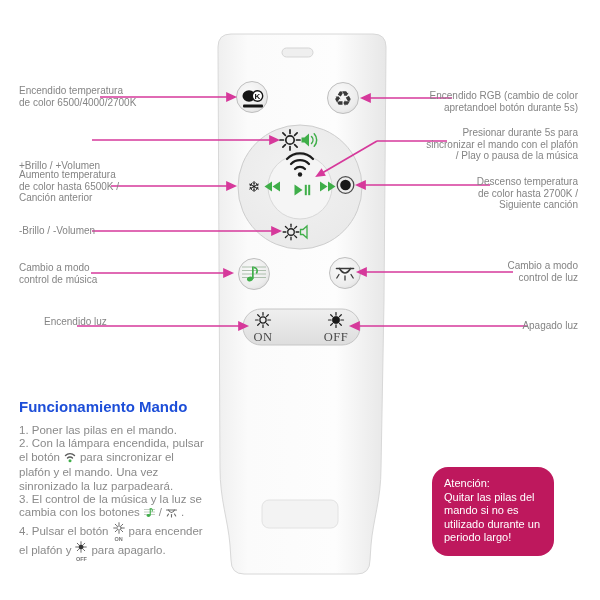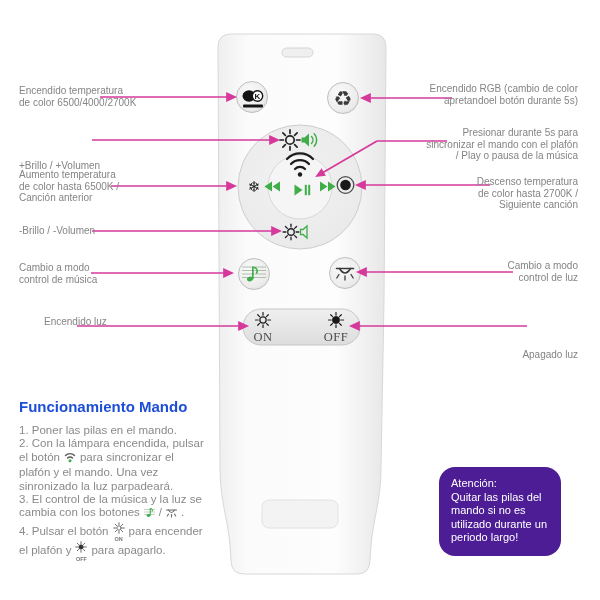--- a/index.html
+++ b/index.html
@@ -9,23 +9,23 @@
   .lblock{position:absolute;font-size:10px;line-height:11.6px;color:#848484;}
   .lblock.left{left:19px;text-align:left;}
   .lblock.right{right:22px;text-align:right;}
   .heading{position:absolute;left:19px;top:398px;font-size:15px;font-weight:bold;color:#1d4ed8;}
   .instructions{position:absolute;left:19px;top:424px;width:205px;font-size:11.5px;
                 line-height:13.4px;color:#8a8a8a;}
   .iline{white-space:nowrap;}
   .mini{display:inline-block;vertical-align:-2px;margin:0 3px;}
   .mini-stack{display:inline-block;vertical-align:-6px;margin:0 3px;text-align:center;width:14px;}
   .mini-stack .cap{font-size:5.5px;line-height:4px;letter-spacing:0;color:#777;font-weight:bold;}
-  .attention{position:absolute;left:432px;top:467px;width:98px;background:#4c1d95;
+  .attention{position:absolute;left:432px;top:467px;width:98px;background:#be185d;
              border-radius:16px;padding:10px 12px 11px 12px;color:#ffffff;
-             font-size:11px;line-height:13.6px;margin-left:7px;}
+             font-size:11px;line-height:13.6px;}
   .onoff-text{font-family:"Liberation Serif",serif;letter-spacing:0.5px;}
 </style>
 </head>
 <body>
 
 <div class="stage">
 
   <svg class="overlay" width="600" height="600" viewBox="0 0 600 600">
     <defs>
       <linearGradient id="bodyGrad" x1="0" y1="0" x2="1" y2="0">
@@ -241,39 +241,39 @@
     <div>-Brillo / -Volumen</div>
   </div>
   <div class="lblock left" style="top:262px;">
     <div>Cambio a modo</div>
     <div>control de música</div>
   </div>
   <div class="lblock left" style="top:316px;margin-left:25px;">
     <div>Encendido luz</div>
   </div>
 
-  <div class="lblock right" style="top:83px;">
+  <div class="lblock right" style="top:90px;">
     <div>Encendido RGB (cambio de color</div>
     <div>apretandoel botón durante 5s)</div>
   </div>
   <div class="lblock right" style="top:127px;">
     <div>Presionar durante 5s para</div>
     <div>sincronizar el mando con el plafón</div>
     <div>/ Play o pausa de la música</div>
   </div>
   <div class="lblock right" style="top:176px;">
     <div>Descenso temperatura</div>
     <div>de color hasta 2700K /</div>
     <div>Siguiente canción</div>
   </div>
   <div class="lblock right" style="top:260px;">
     <div>Cambio a modo</div>
     <div>control de luz</div>
   </div>
-  <div class="lblock right" style="top:320px;margin-top:29px;">
+  <div class="lblock right" style="top:320px;">
     <div>Apagado luz</div>
   </div>
 
   <div class="heading">Funcionamiento Mando</div>
 
   <div class="instructions">
     <div class="iline">1. Poner las pilas en el mando.</div>
     <div class="iline">2. Con la lámpara encendida, pulsar</div>
     <div class="iline">
       <span>el botón</span><span class="mini"><svg width="14" height="12" viewBox="0 0 14 12">

